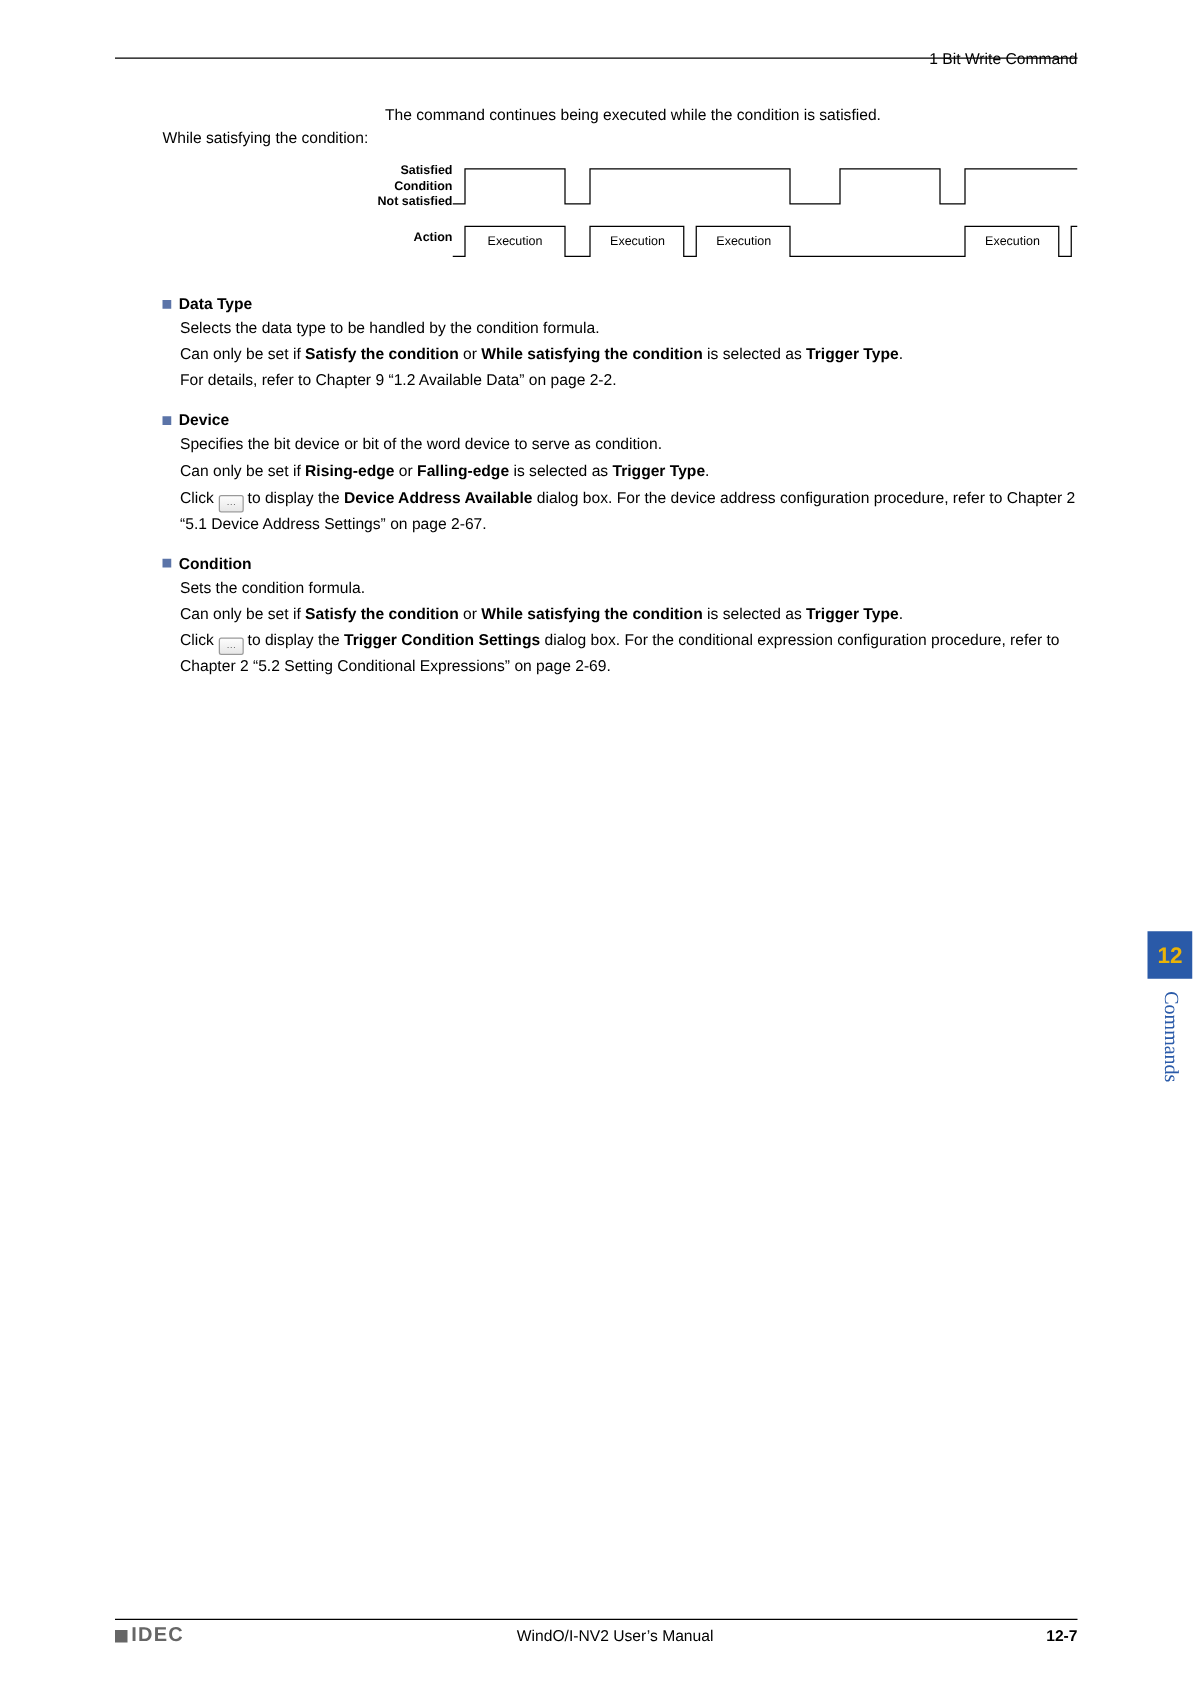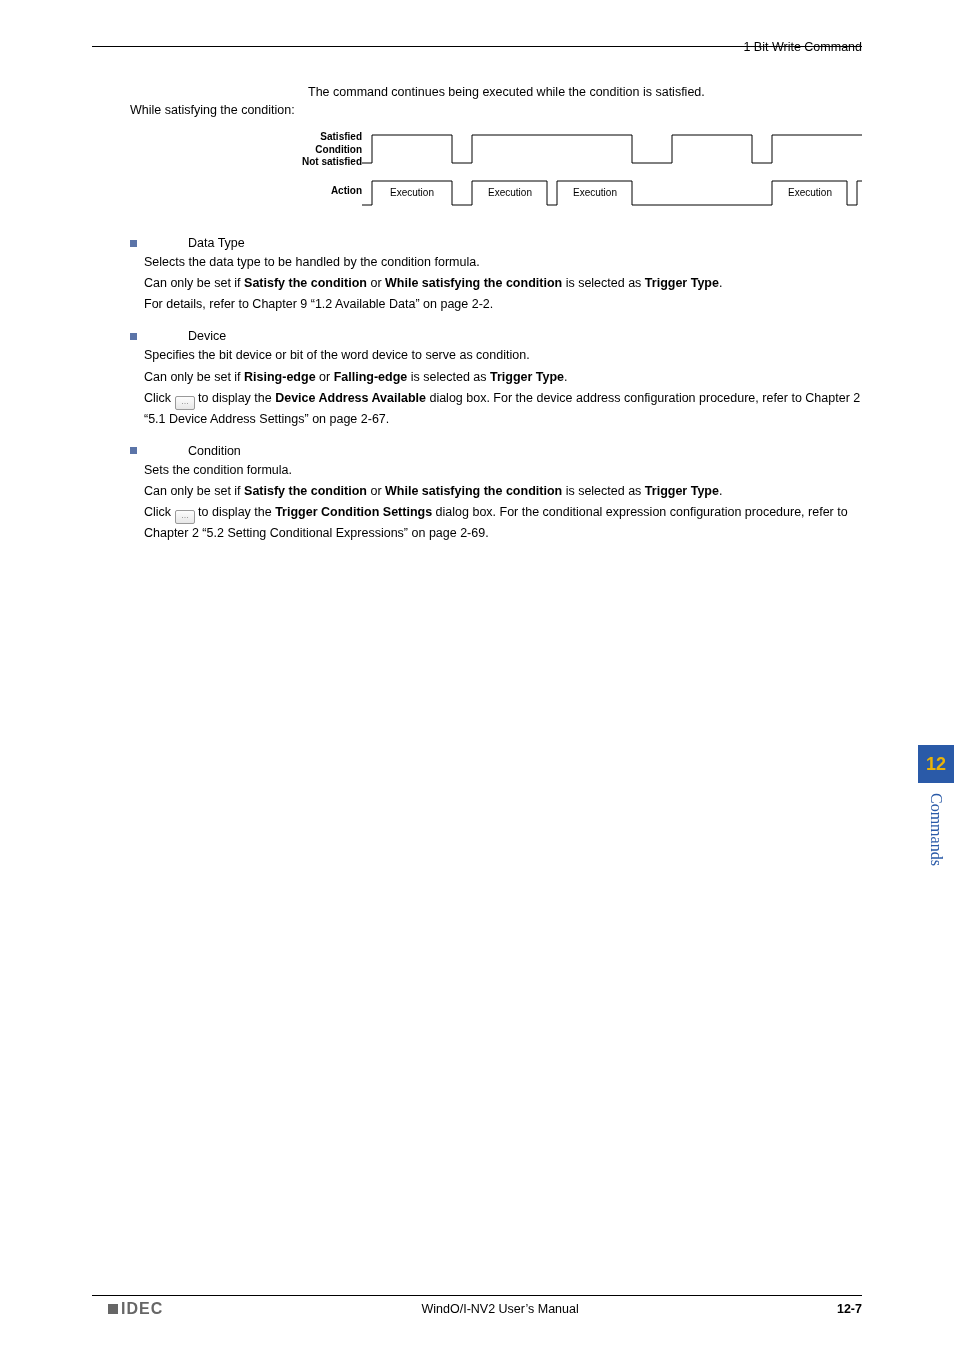--- a/index.html
+++ b/index.html
@@ -59,21 +59,21 @@
     display: flex;
     align-items: center;
     margin-bottom: 3px;
   }
   .sq {
     width: 7px; height: 7px;
     background: #5b74a8;
     margin-right: 6px;
     flex: 0 0 auto;
   }
-  .sec-title { font-weight: normal; margin-left: 45px; }
+  .sec-title { font-weight: bold; }
   .sec-body { margin-left: 14px; }
   .sec-body p { margin: 3px 0; line-height: 1.45; }
   .run-para { margin-top: 10px; }
   .ellipsis-btn {
     display: inline-block;
     width: 18px; height: 12px;
     border: 1px solid #999;
     background: linear-gradient(#fdfdfd,#e7e7e7);
     border-radius: 2px;
     vertical-align: -2px;
@@ -122,21 +122,21 @@
   .footer-rule {
     position: absolute;
     left: 92px;
     right: 92px;
     bottom: 54px;
     height: 0;
     border-top: 1.2px solid #000;
   }
   .footer {
     position: absolute;
-    left: 108px;
+    left: 92px;
     right: 92px;
     bottom: 32px;
     display: flex;
     justify-content: space-between;
     align-items: center;
     font-size: 12.5px;
   }
   .idec-logo {
     display: flex;
     align-items: center;

